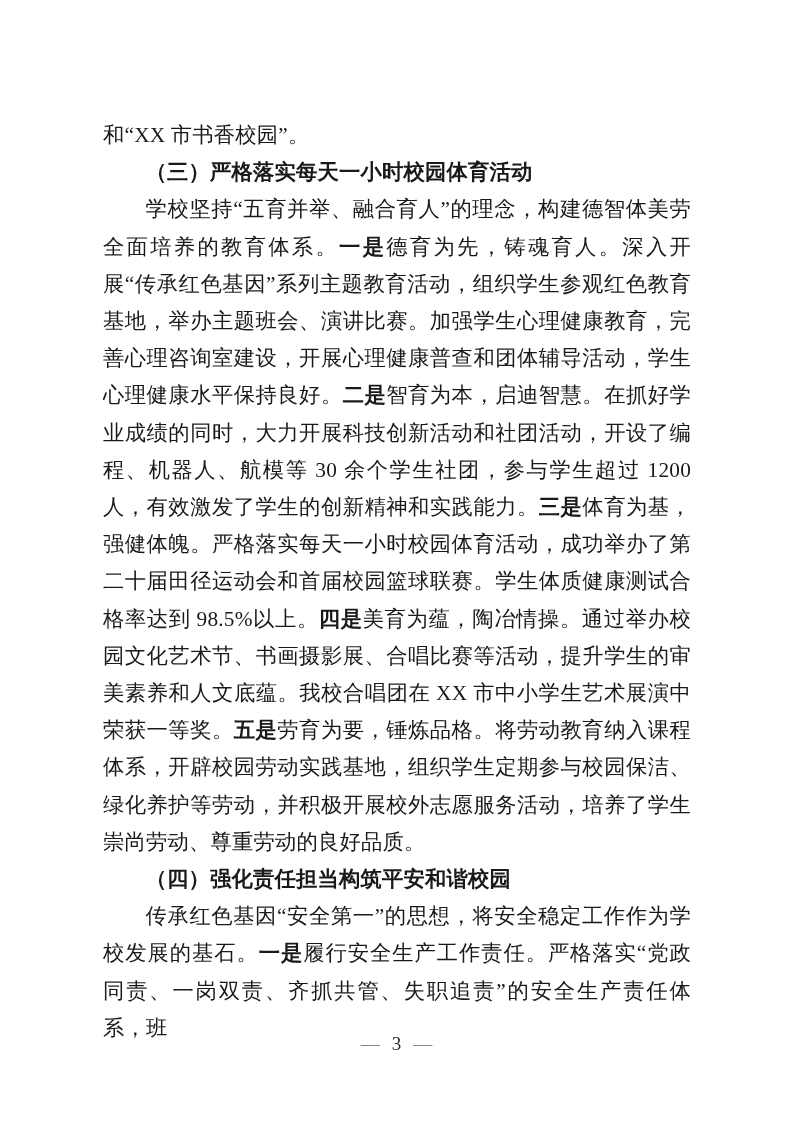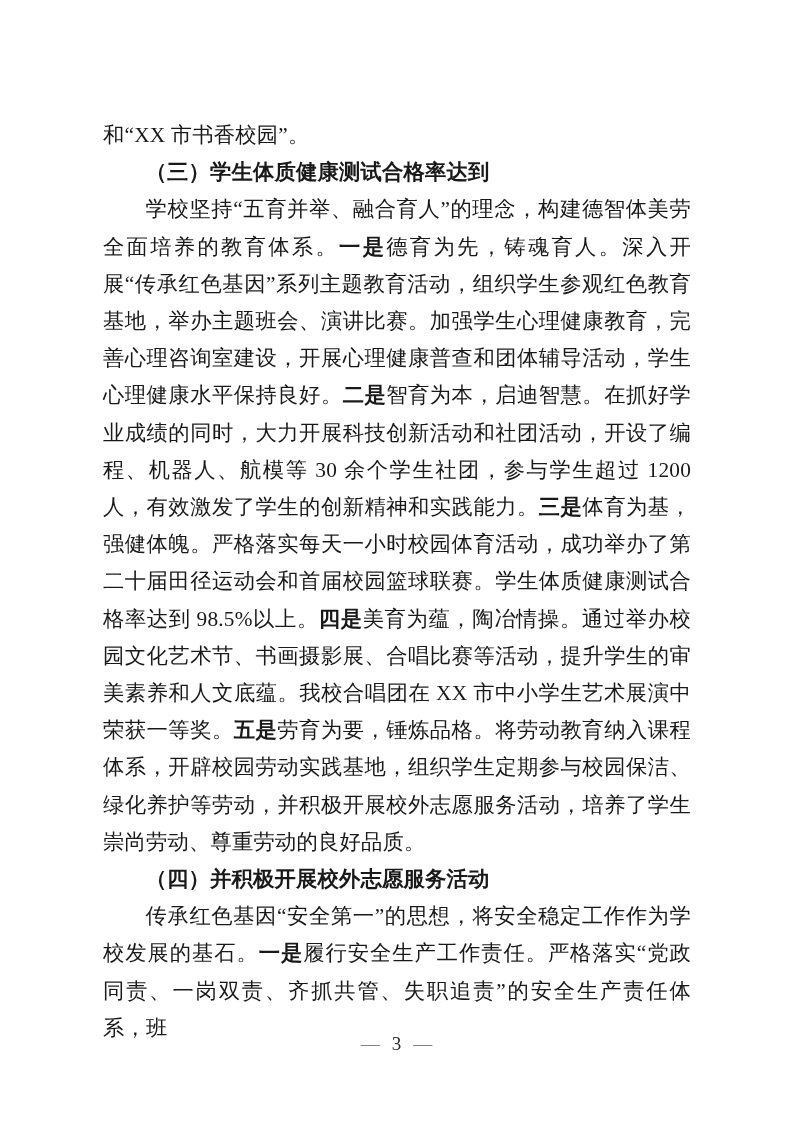--- a/index.html
+++ b/index.html
@@ -61,25 +61,25 @@
   }
 </style>
 </head>
 <body>
 
 <div class="page">
 
   <div class="text-block">
     <p class="para continuation"><span>和“XX 市书香校园”。</span></p>
 
-    <p class="para heading"><span class="b">（三）学生体质健康测试合格率达到</span></p>
+    <p class="para heading"><span class="b">（三）严格落实每天一小时校园体育活动</span></p>
 
     <p class="para body"><span>学校坚持“五育并举、融合育人”的理念，构建德智体美劳全面培养的教育体系。</span><span class="b">一是</span><span>德育为先，铸魂育人。深入开展“传承红色基因”系列主题教育活动，组织学生参观红色教育基地，举办主题班会、演讲比赛。加强学生心理健康教育，完善心理咨询室建设，开展心理健康普查和团体辅导活动，学生心理健康水平保持良好。</span><span class="b">二是</span><span>智育为本，启迪智慧。在抓好学业成绩的同时，大力开展科技创新活动和社团活动，开设了编程、机器人、航模等 30 余个学生社团，参与学生超过 1200 人，有效激发了学生的创新精神和实践能力。</span><span class="b">三是</span><span>体育为基，强健体魄。严格落实每天一小时校园体育活动，成功举办了第二十届田径运动会和首届校园篮球联赛。学生体质健康测试合格率达到 98.5%以上。</span><span class="b">四是</span><span>美育为蕴，陶冶情操。通过举办校园文化艺术节、书画摄影展、合唱比赛等活动，提升学生的审美素养和人文底蕴。我校合唱团在 XX 市中小学生艺术展演中荣获一等奖。</span><span class="b">五是</span><span>劳育为要，锤炼品格。将劳动教育纳入课程体系，开辟校园劳动实践基地，组织学生定期参与校园保洁、绿化养护等劳动，并积极开展校外志愿服务活动，培养了学生崇尚劳动、尊重劳动的良好品质。</span></p>
 
-    <p class="para heading"><span class="b">（四）并积极开展校外志愿服务活动</span></p>
+    <p class="para heading"><span class="b">（四）强化责任担当构筑平安和谐校园</span></p>
 
     <p class="para body"><span>传承红色基因“安全第一”的思想，将安全稳定工作作为学校发展的基石。</span><span class="b">一是</span><span>履行安全生产工作责任。严格落实“党政同责、一岗双责、齐抓共管、失职追责”的安全生产责任体系，班</span></p>
   </div>
 
   <div class="footer">
     <span class="dash">—</span><span class="num">3</span><span class="dash">—</span>
   </div>
 
 </div>
 

